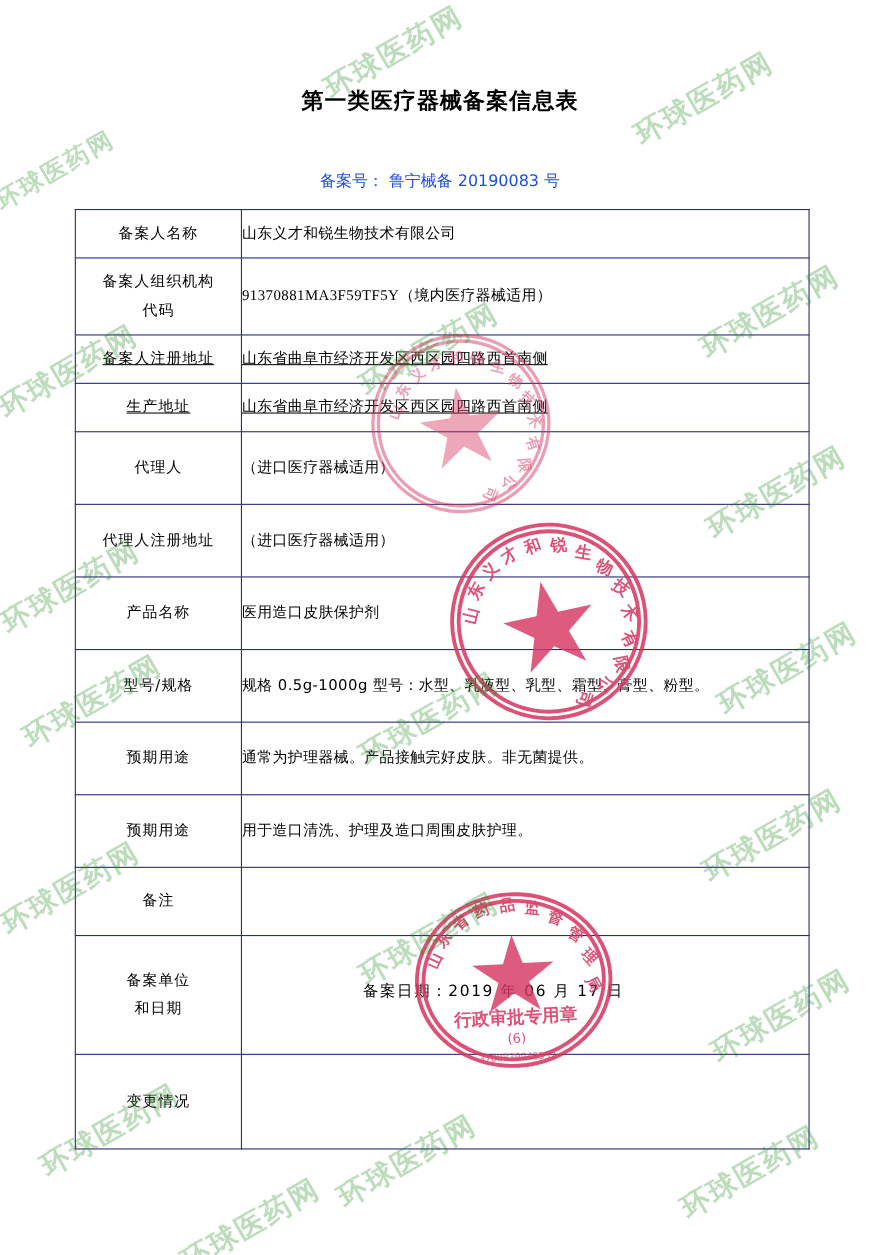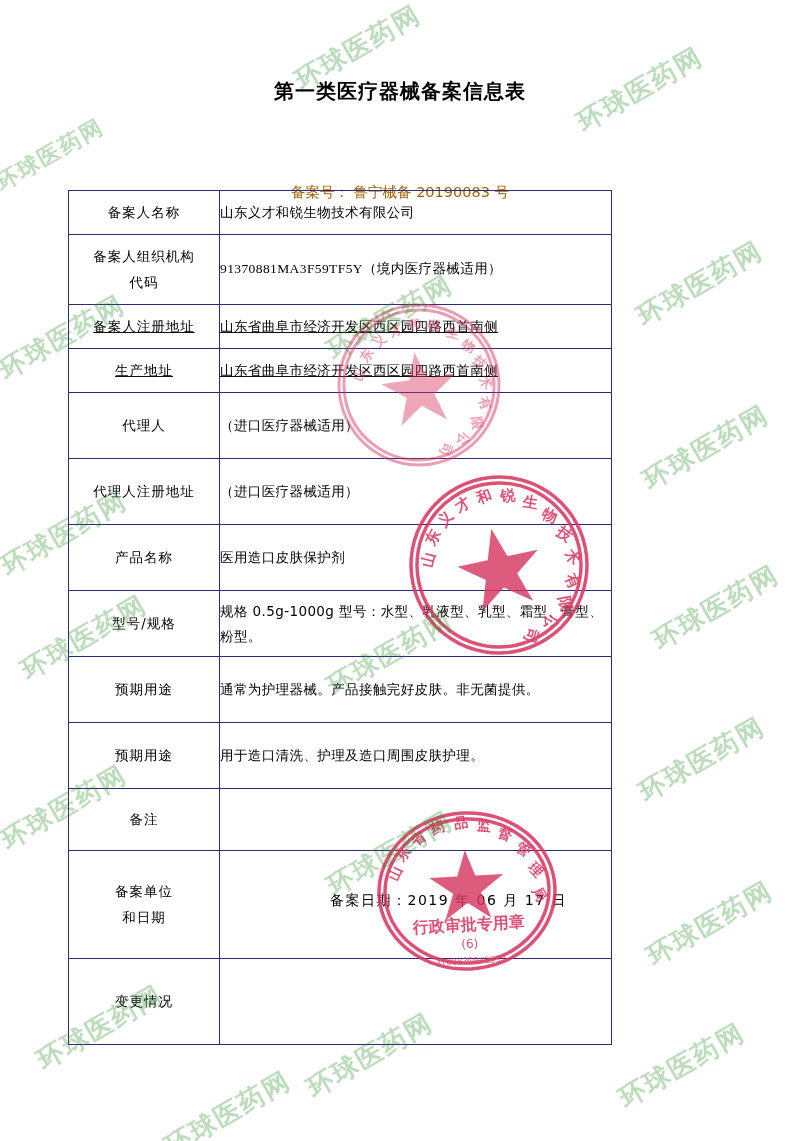--- a/index.html
+++ b/index.html
@@ -35,31 +35,30 @@
     color: #000;
   }
 
   .record-no {
     position: absolute;
     top: 155px;
     left: 0;
     width: 100%;
     text-align: center;
     font-size: 14.5px;
-    color: #a16207;
+    color: #1d4ed8;
     box-sizing: border-box;
-    margin-top: 28px;
   }
 
   
   table.form {
     position: absolute;
     top: 190px;
     left: 68px;
-    width: 544px;
+    width: 668px;
     border-collapse: collapse;
     table-layout: fixed;
     background: transparent;
   }
   table.form td {
     border: 1px solid #2b2b7a;
     font-size: 13.5px;
     color: #000;
     vertical-align: middle;
     padding: 0;

